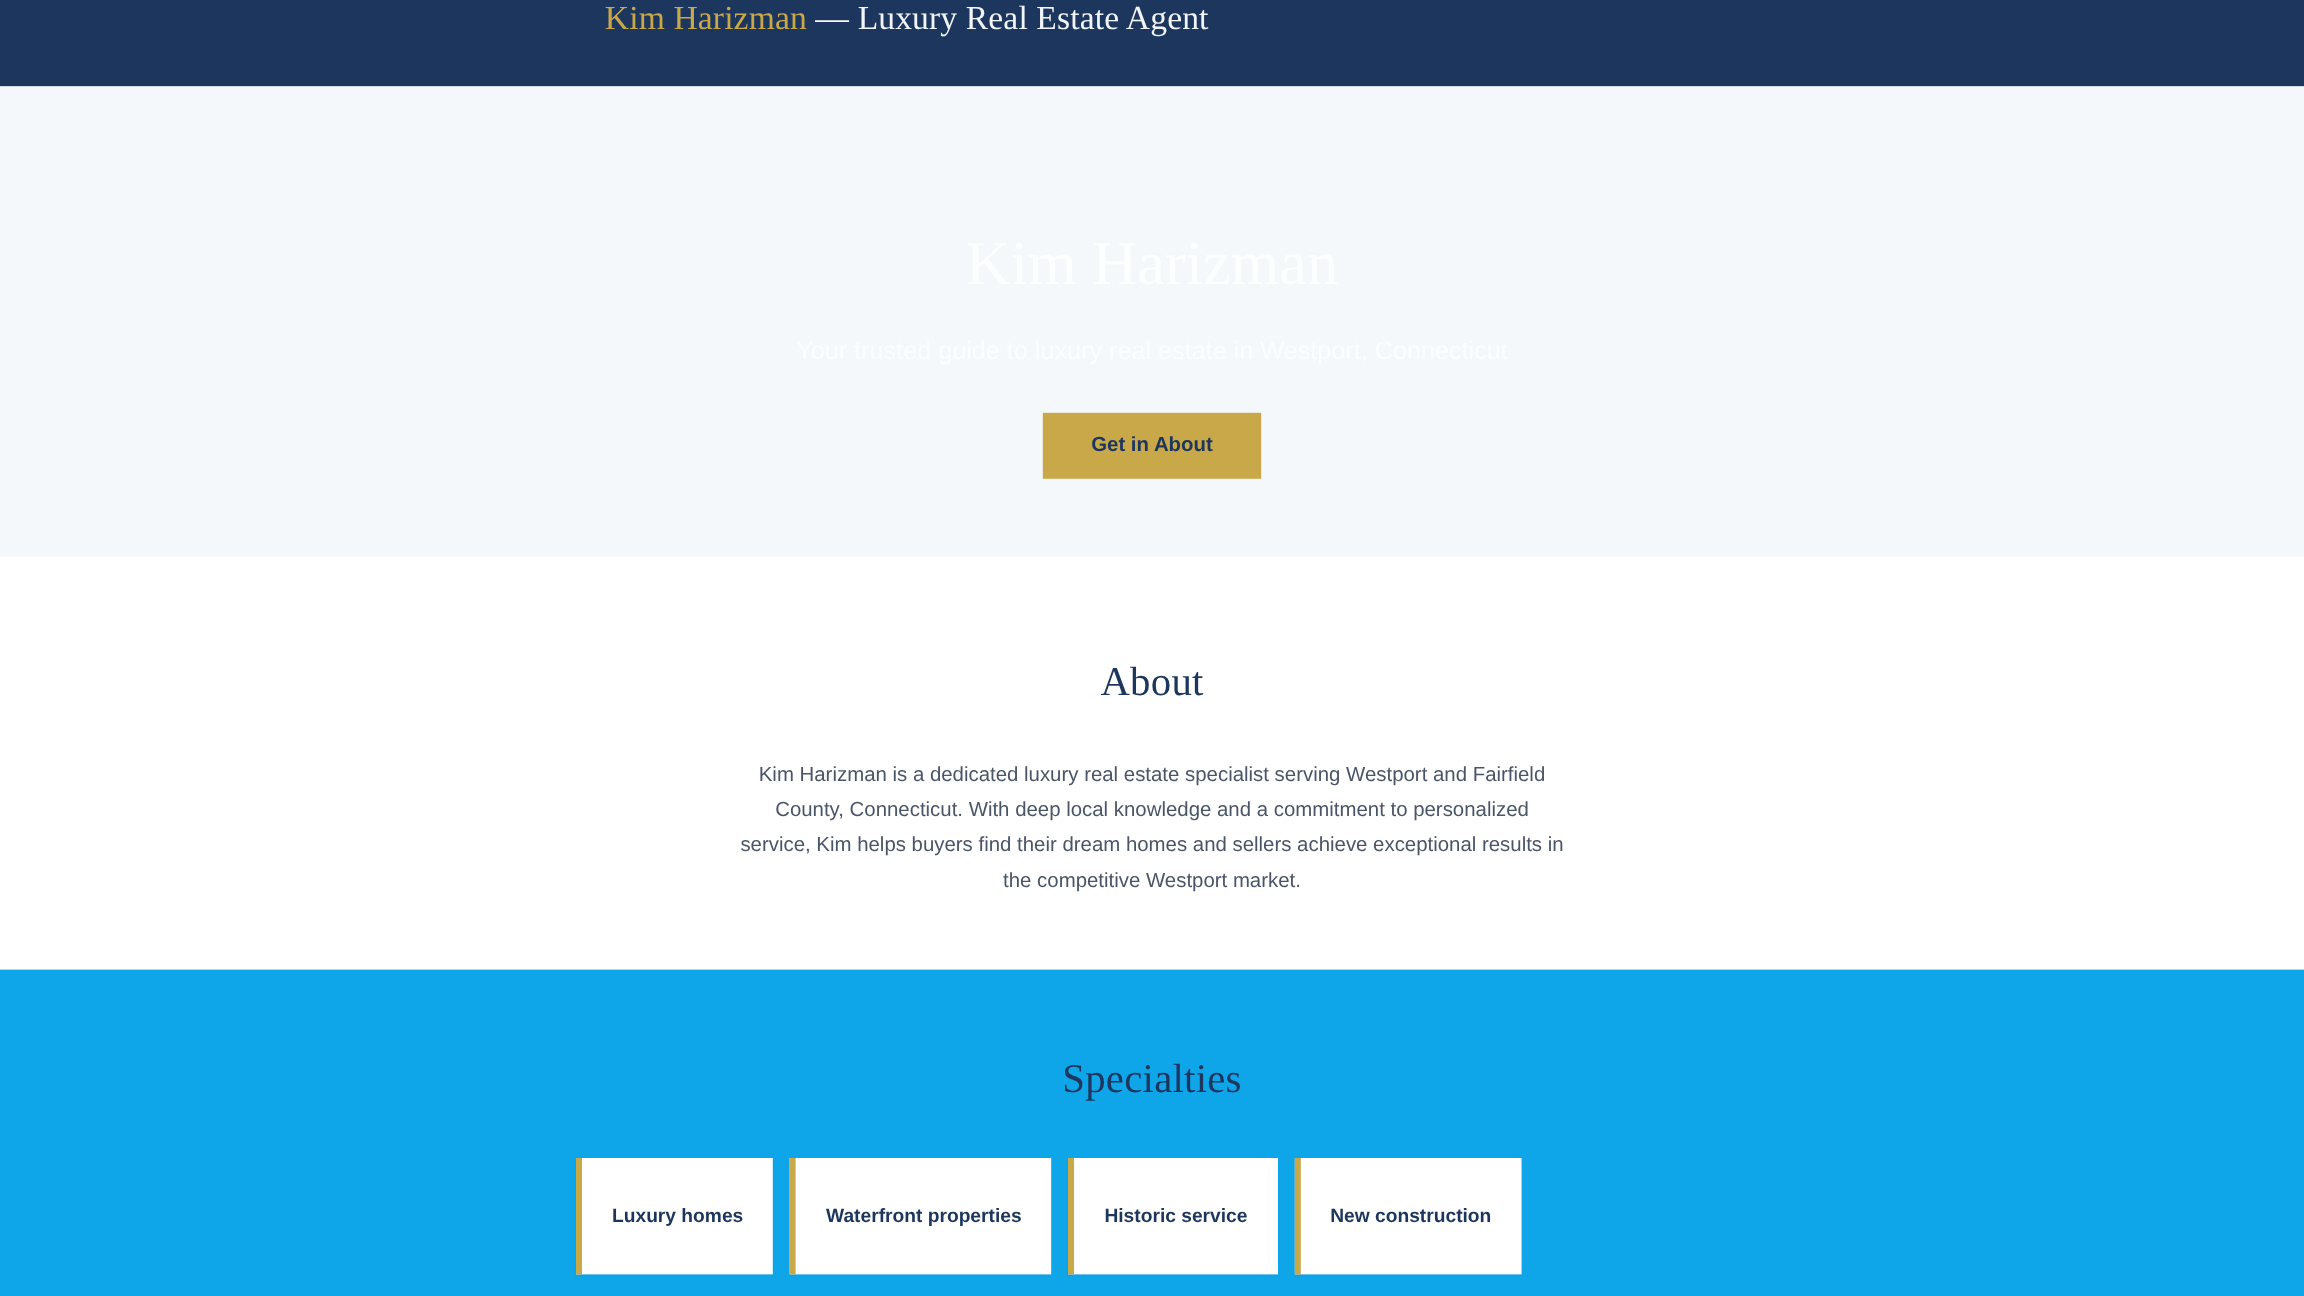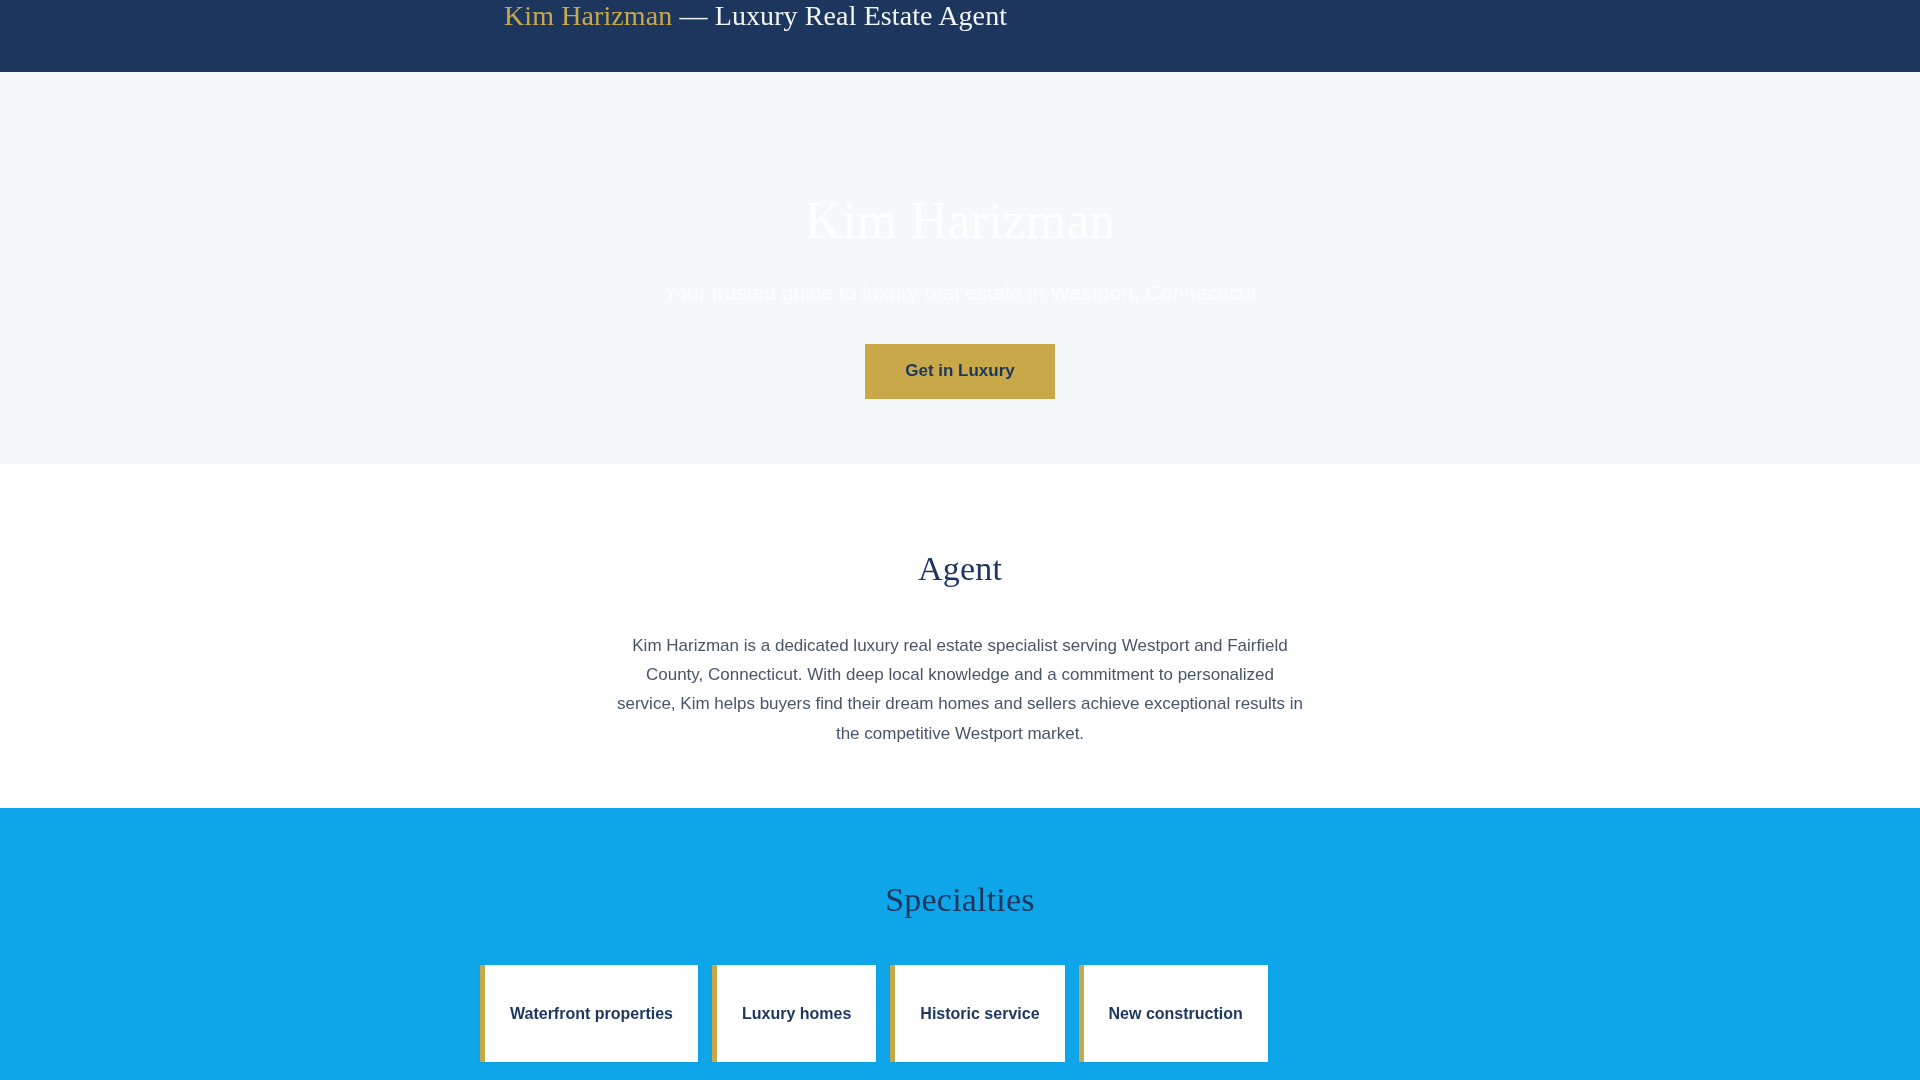--- a/index.html
+++ b/index.html
@@ -142,36 +142,36 @@
 
 <header class="site-header">
   <div class="site-header-title">
     <span class="brand-name">Kim Harizman</span><span> — </span><span>Luxury Real Estate Agent</span>
   </div>
 </header>
 
 <section class="hero">
   <h1 class="hero-title">Kim Harizman</h1>
   <p class="hero-subtitle">Your trusted guide to luxury real estate in Westport, Connecticut</p>
-  <button class="cta-button">Get in Luxury</button>
+  <button class="cta-button">Get in About</button>
 </section>
 
 <section class="about">
-  <h2 class="section-title">Agent</h2>
+  <h2 class="section-title">About</h2>
   <p class="about-body">Kim Harizman is a dedicated luxury real estate specialist serving Westport and Fairfield County, Connecticut. With deep local knowledge and a commitment to personalized service, Kim helps buyers find their dream homes and sellers achieve exceptional results in the competitive Westport market.</p>
 </section>
 
 <section class="specialties">
   <h2 class="section-title">Specialties</h2>
   <div class="cards-row">
     <div class="spec-card">
-      <span class="spec-card-label">Waterfront properties</span>
+      <span class="spec-card-label">Luxury homes</span>
     </div>
     <div class="spec-card">
-      <span class="spec-card-label">Luxury homes</span>
+      <span class="spec-card-label">Waterfront properties</span>
     </div>
     <div class="spec-card">
       <span class="spec-card-label">Historic service</span>
     </div>
     <div class="spec-card">
       <span class="spec-card-label">New construction</span>
     </div>
   </div>
 </section>
 

